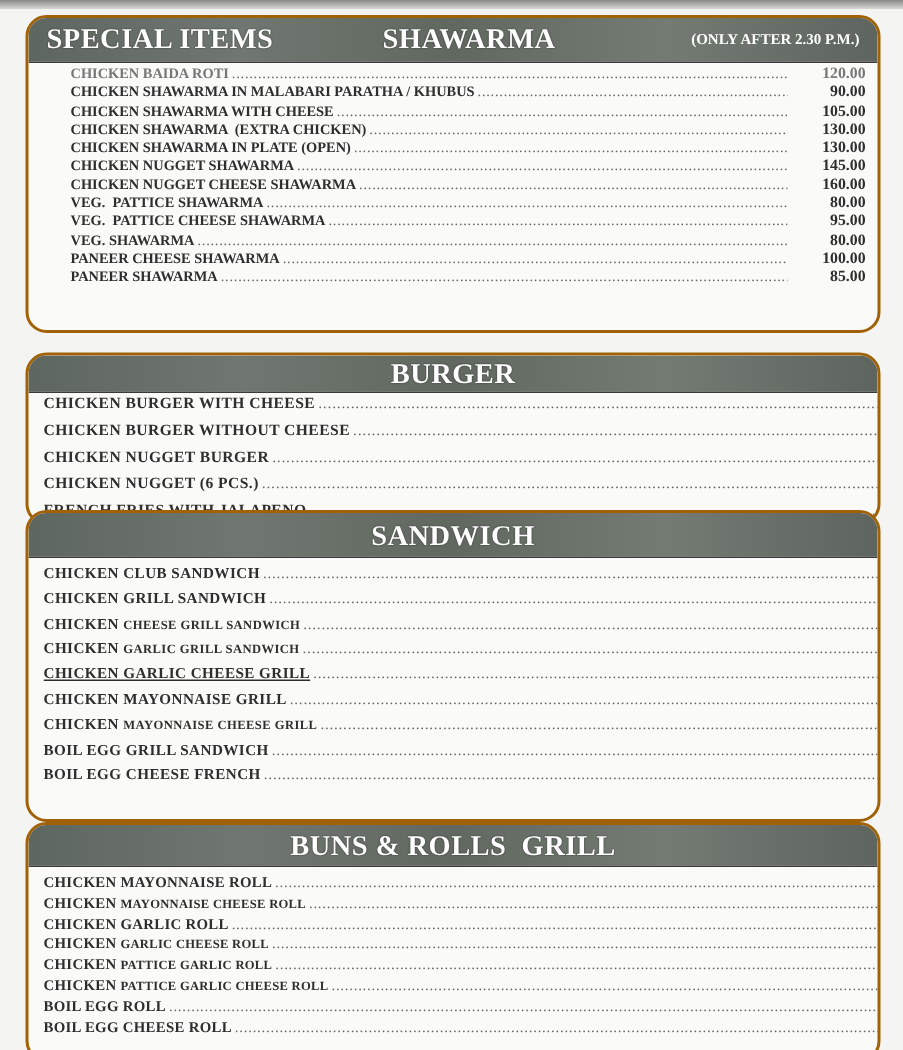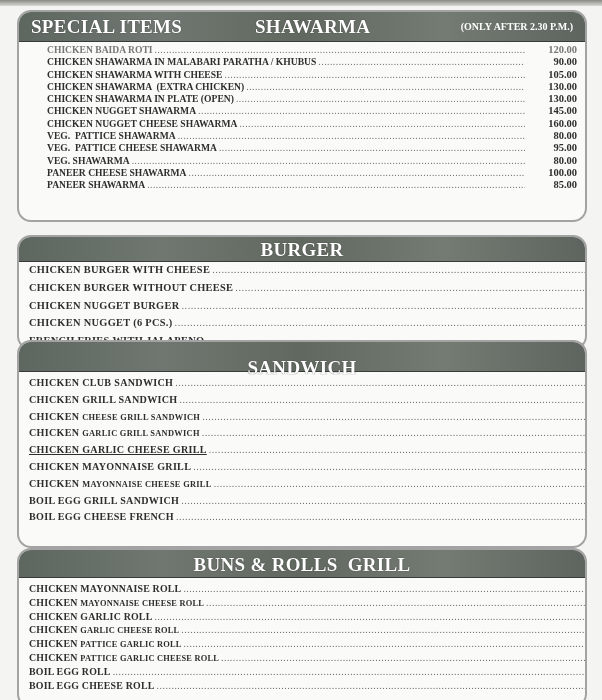--- a/index.html
+++ b/index.html
@@ -11,21 +11,21 @@
     position: relative;
   }
   .top-strip {
     position: absolute; left: 0; top: 0; width: 602px; height: 6px;
     background: linear-gradient(#8a8a85, #d8d8d4);
   }
   .section {
     position: absolute;
     left: 17px;
     width: 570px;
-    border: 2px solid #a3a3a3;
+    border: 2px solid #a16207;
     border-radius: 14px;
     background: #fafaf8;
     overflow: hidden;
   }
   .section-header {
     background: linear-gradient(90deg, #5e6660 0%, #6f7770 25%, #60685f 50%, #737b73 75%, #5d655e 100%);
     color: #ffffff;
     font-weight: bold;
     position: relative;
     border-bottom: 1px solid #3a3a3a;
@@ -73,21 +73,21 @@
   
   .cols { display: flex; }
   .col { flex: 1 1 50%; padding: 2px 6px 0 10px; }
 
   #burger { top: 224px; height: 115px; margin-top: 11px; }
   #burger .section-header { height: 25px; text-align: center; padding-top: 2px; }
   #burger .col .row { height: 17.8px; font-size: 10.4px; letter-spacing: 0.3px; }
   #burger .cols { height: 88px; }
 
   #sandwich { top: 340px; height: 208px; }
-  #sandwich .section-header { height: 30px; text-align: center; padding-top: 15px; }
+  #sandwich .section-header { height: 30px; text-align: center; padding-top: 5px; }
   #sandwich .cols { height: 176px; }
   #sandwich .col.left .row { height: 16.8px; font-size: 10.1px; letter-spacing: 0.3px; }
   #sandwich .col.left { padding-top: 5px; }
 
   #buns { top: 548px; height: 160px; }
   #buns .section-header { height: 28px; text-align: center; padding-top: 4px; }
   #buns .cols { height: 130px; }
   #buns .col .row { height: 13.8px; font-size: 9.9px; letter-spacing: 0.2px; }
   #buns .col.left { padding-top: 5px; }
   .small-caps { font-size: 8.4px; }

